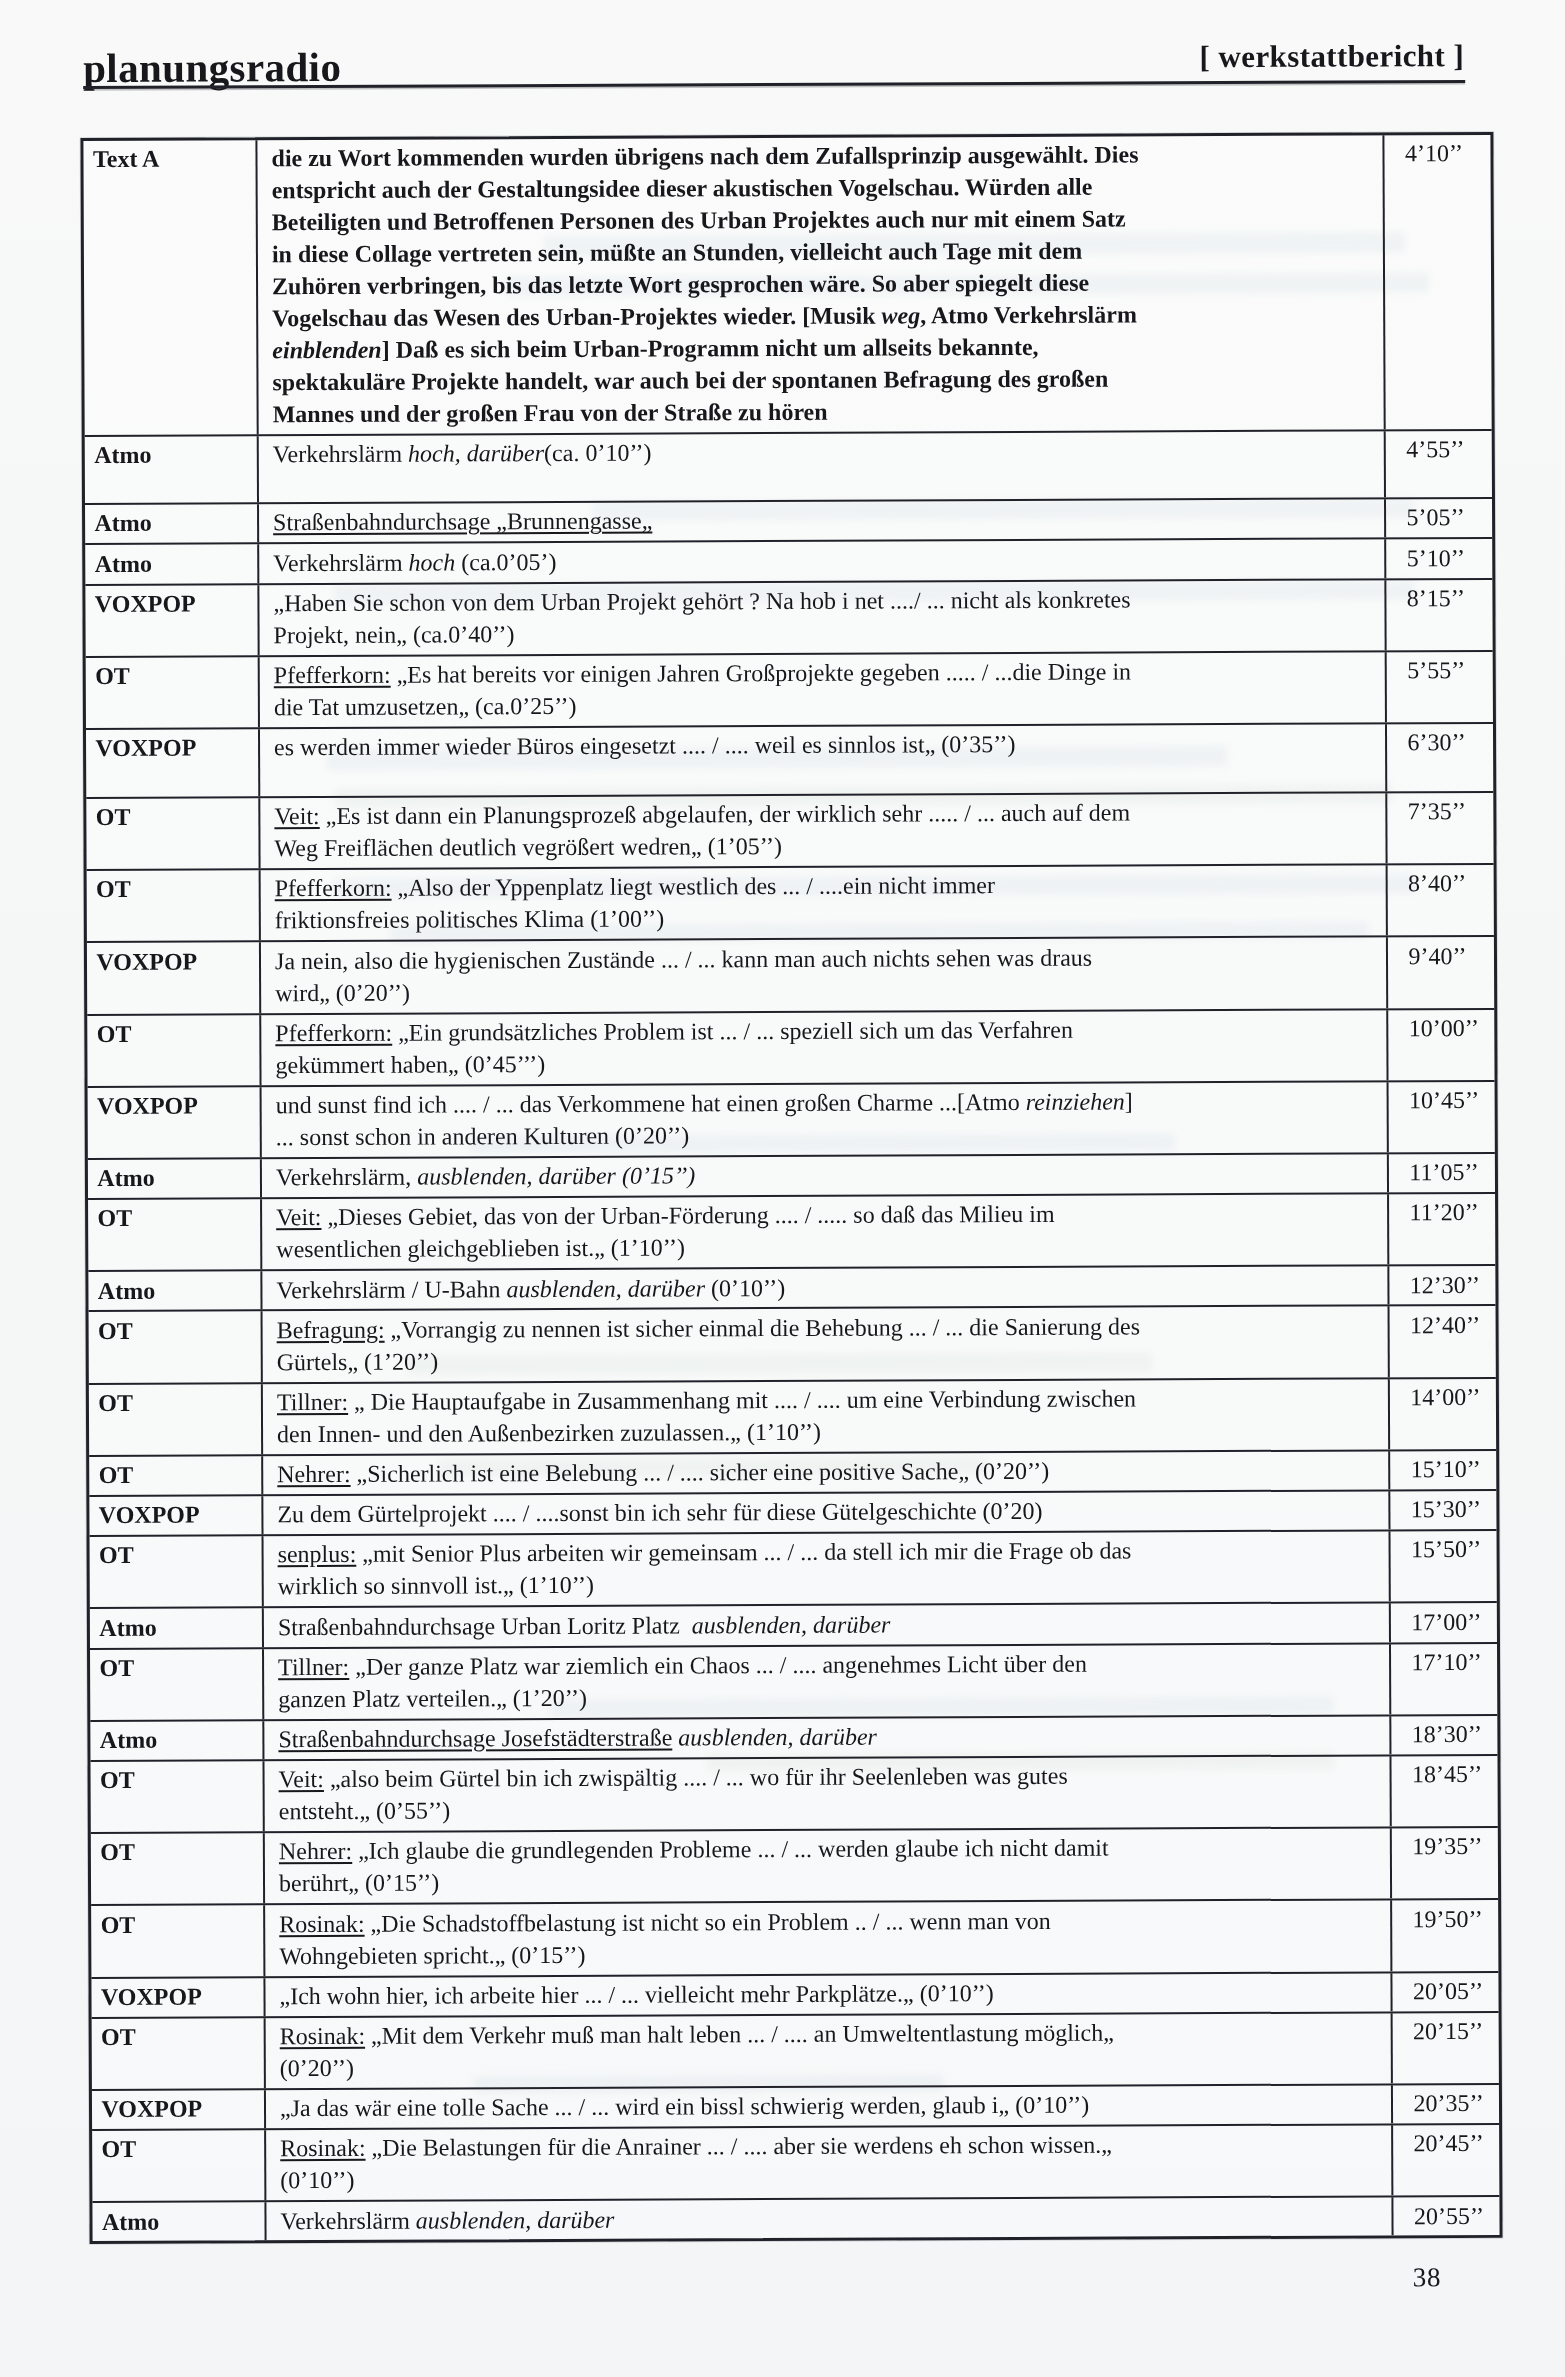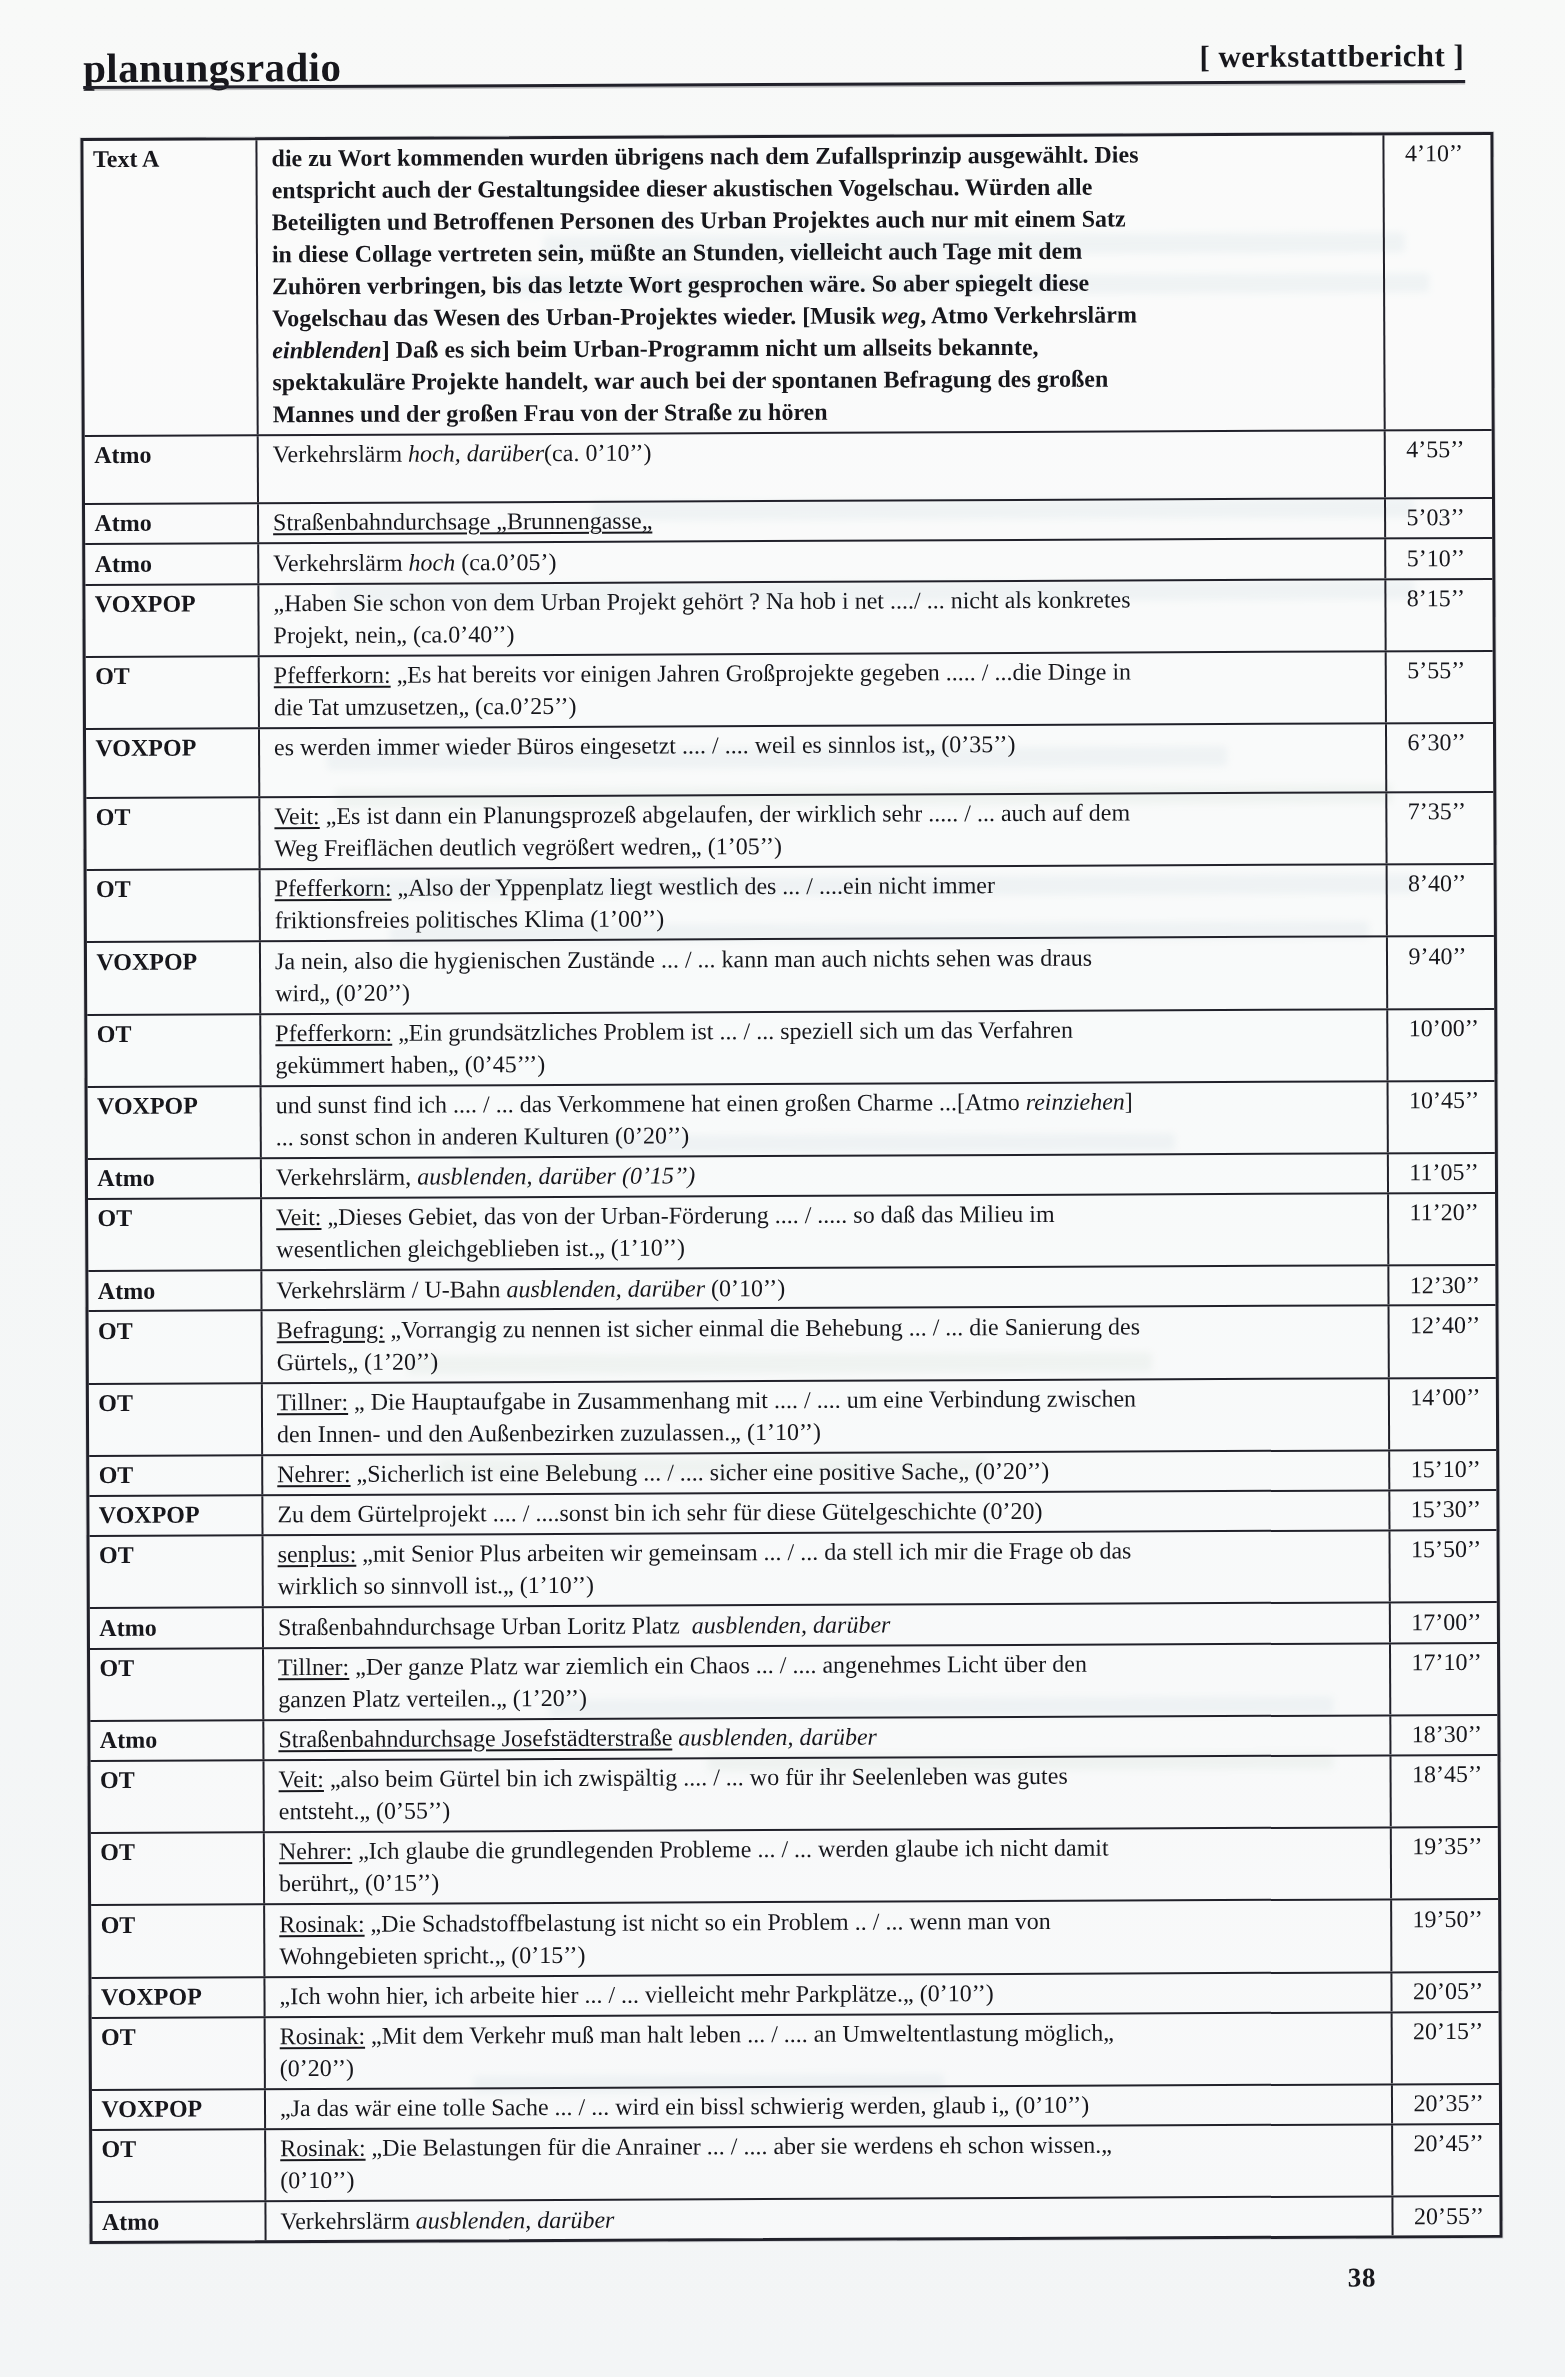--- a/index.html
+++ b/index.html
@@ -42,22 +42,22 @@
   .td{box-sizing:border-box;font-size:24px;line-height:32px;}
   .lab{border-right:2.3px solid var(--bd);padding:2.3px 4.7px 3.1px 9.4px;font-weight:bold;}
   .con{border-right:2.3px solid var(--bd);padding:2.3px 11px 3.9px 14px;white-space:pre-wrap;}
   .tim{padding:2.3px 3.1px 3.1px 20.4px;}
   .tr.b .lab,.tr.b .con{font-weight:700;}
   .tr.sp1{min-height:66px;}
   .tr.sp2{min-height:67px;}
   .it{font-style:italic;}
   .ul{text-decoration:underline;text-decoration-thickness:1.6px;text-underline-offset:3.1px;}
   .page-num{
-    position:absolute;left:1343px;top:2265px;
-    font-size:27px;font-weight:700;letter-spacing:0.8px;
+    position:absolute;left:1408px;top:2265px;
+    font-size:27px;font-weight:400;letter-spacing:0.8px;
   }
   .ghost{
     position:absolute;background:#7fa3b5;opacity:.13;
     filter:blur(3.9px);border-radius:3.1px;z-index:-1;
   }
   .ghost.g2{background:#86a88f;opacity:.12;}
 </style>
 </head>
 <body>
 
@@ -98,21 +98,21 @@
       <div class="td tim">4’10’’</div>
     </div>
     <div class="tr sp1">
       <div class="td lab">Atmo</div>
       <div class="td con"><span>Verkehrslärm </span><span class="it">hoch, darüber</span><span>(ca. 0’10’’)</span></div>
       <div class="td tim">4’55’’</div>
     </div>
     <div class="tr">
       <div class="td lab">Atmo</div>
       <div class="td con"><span class="ul">Straßenbahndurchsage „Brunnengasse„</span></div>
-      <div class="td tim">5’03’’</div>
+      <div class="td tim">5’05’’</div>
     </div>
     <div class="tr">
       <div class="td lab">Atmo</div>
       <div class="td con"><span>Verkehrslärm </span><span class="it">hoch</span><span> (ca.0’05’)</span></div>
       <div class="td tim">5’10’’</div>
     </div>
     <div class="tr">
       <div class="td lab">VOXPOP</div>
       <div class="td con"><span>„Haben Sie schon von dem Urban Projekt gehört ? Na hob i net ..../ ... nicht als konkretes
 Projekt, nein„ (ca.0’40’’)</span></div>

